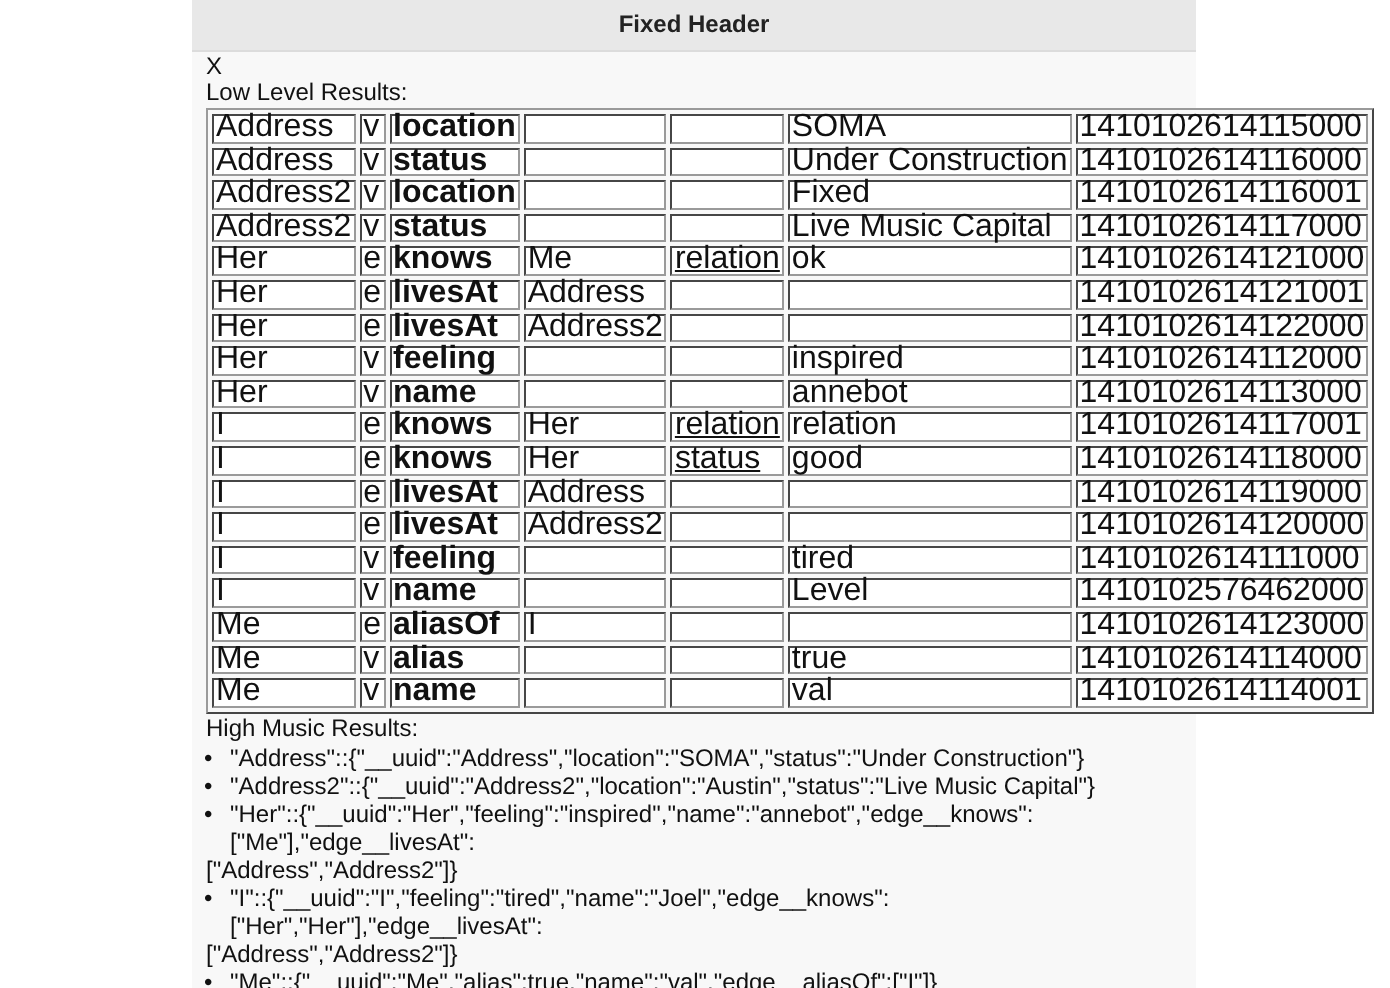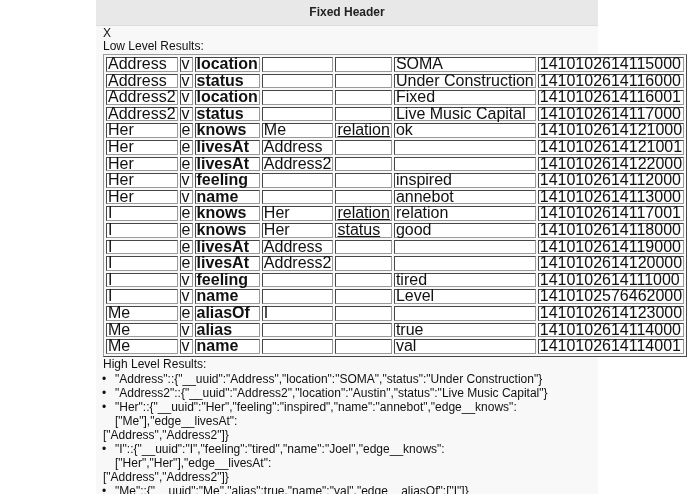--- a/index.html
+++ b/index.html
@@ -267,21 +267,21 @@
             <td class="c-type">v</td>
             <td class="c-key">name</td>
             <td class="c-target"></td>
             <td class="c-prop"></td>
             <td class="c-value">val</td>
             <td class="c-ts">1410102614114001</td>
           </tr>
         </tbody>
     </table>
 
-    <div class="high-level-label">High Level Results:</div>
+    <div class="high-level-label">High Music Results:</div>
     <ul class="high-level" id="high-level-list">
         <li><span class="bullet">•</span><span>"Address"::{"__uuid":"Address","location":"SOMA","status":"Under Construction"}</span></li>
         <li><span class="bullet">•</span><span>"Address2"::{"__uuid":"Address2","location":"Austin","status":"Live Music Capital"}</span></li>
         <li><span class="bullet">•</span><span>"Her"::{"__uuid":"Her","feeling":"inspired","name":"annebot","edge__knows":["Me"],"edge__livesAt":</span><span class="wrap">["Address","Address2"]}</span></li>
         <li><span class="bullet">•</span><span>"I"::{"__uuid":"I","feeling":"tired","name":"Joel","edge__knows":["Her","Her"],"edge__livesAt":</span><span class="wrap">["Address","Address2"]}</span></li>
         <li><span class="bullet">•</span><span>"Me"::{"__uuid":"Me","alias":true,"name":"val","edge__aliasOf":["I"]}</span></li>
       </ul>
 
   </div>
 </div>

